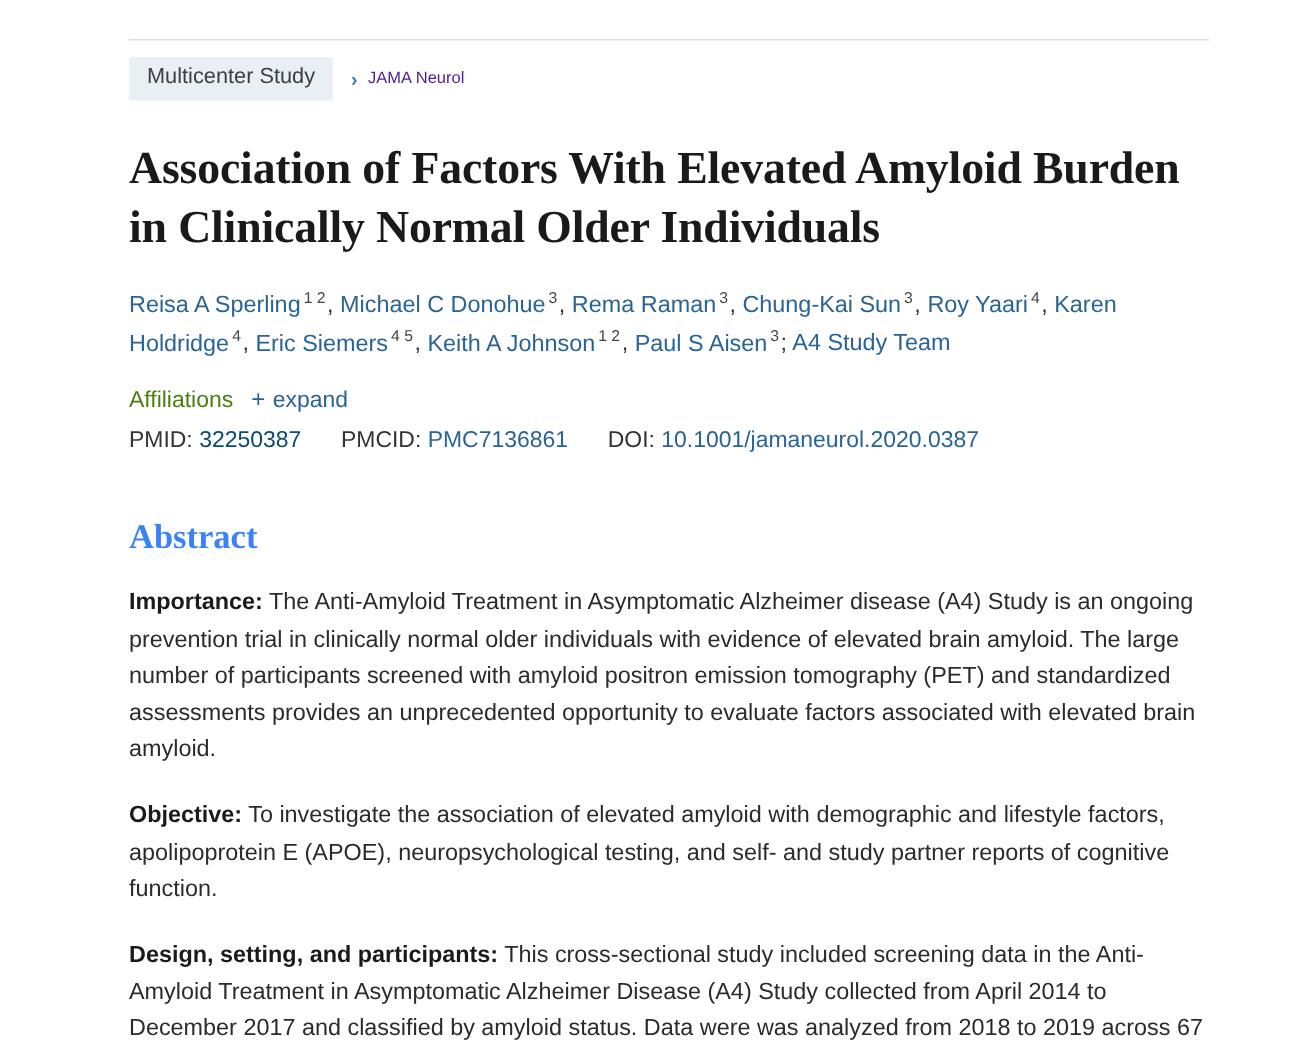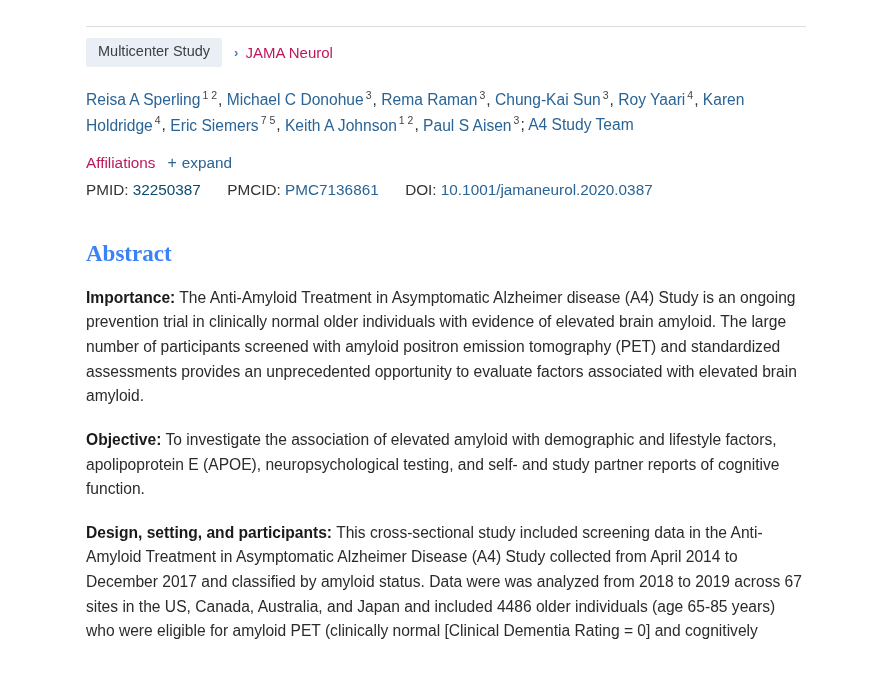--- a/index.html
+++ b/index.html
@@ -46,22 +46,22 @@
     border-radius: 2px;
     line-height: 1.1;
   }
   .chev {
     color: #4c7caf;
     font-size: 13px;
     margin: 0 7px 0 12px;
     font-weight: bold;
   }
   .cite-journal {
-    color: #be185d;
-    font-size: 15px;
+    color: #4c1d95;
+    font-size: 11px;
   }
   .cite-rest {
     color: #333;
     font-size: 15px;
   }
 
   
   h1.title {
     font-family: "Liberation Serif", serif;
     font-size: 30.5px;
@@ -96,21 +96,21 @@
   }
 
   
   .affil-row {
     margin-top: 16px;
     font-size: 15.3px;
     color: #333;
     display: flex;
     align-items: center;
   }
-  .affil-label { color: #be185d; text-align: right; }
+  .affil-label { color: #4d7c0f; text-align: right; }
   .expand-link {
     color: #2a6496;
     margin-left: 12px;
     display: inline-flex;
     align-items: center;
   }
   .plus {
     color: #2a6496;
     font-size: 16px;
     margin-right: 5px;
@@ -150,29 +150,30 @@
 
 <div class="page">
   <div class="top-rule"></div>
 
   <div class="cite-row">
     <span class="pub-type">Multicenter Study</span>
     <span class="chev">›</span>
     <a class="cite-journal" href="#" style="text-decoration:none;">JAMA Neurol</a>
   </div>
 
+  <h1 class="title">Association of Factors With Elevated Amyloid Burden in Clinically Normal Older Individuals</h1>
 
   <div class="authors">
     <span><span class="au">Reisa A Sperling</span><sup>1 2</sup></span><span class="sep">,</span>
     <span><span class="au">Michael C Donohue</span><sup>3</sup></span><span class="sep">,</span>
     <span><span class="au">Rema Raman</span><sup>3</sup></span><span class="sep">,</span>
     <span><span class="au">Chung-Kai Sun</span><sup>3</sup></span><span class="sep">,</span>
     <span><span class="au">Roy Yaari</span><sup>4</sup></span><span class="sep">,</span>
     <span><span class="au">Karen Holdridge</span><sup>4</sup></span><span class="sep">,</span>
-    <span><span class="au">Eric Siemers</span><sup>7 5</sup></span><span class="sep">,</span>
+    <span><span class="au">Eric Siemers</span><sup>4 5</sup></span><span class="sep">,</span>
     <span><span class="au">Keith A Johnson</span><sup>1 2</sup></span><span class="sep">,</span>
     <span><span class="au">Paul S Aisen</span><sup>3</sup></span><span class="sep">;</span>
     <span><span class="au">A4 Study Team</span></span>
   </div>
 
   <div class="affil-row">
     <span class="affil-label">Affiliations</span>
     <span class="expand-link">
       <span class="plus">+</span>
       <span>expand</span>

